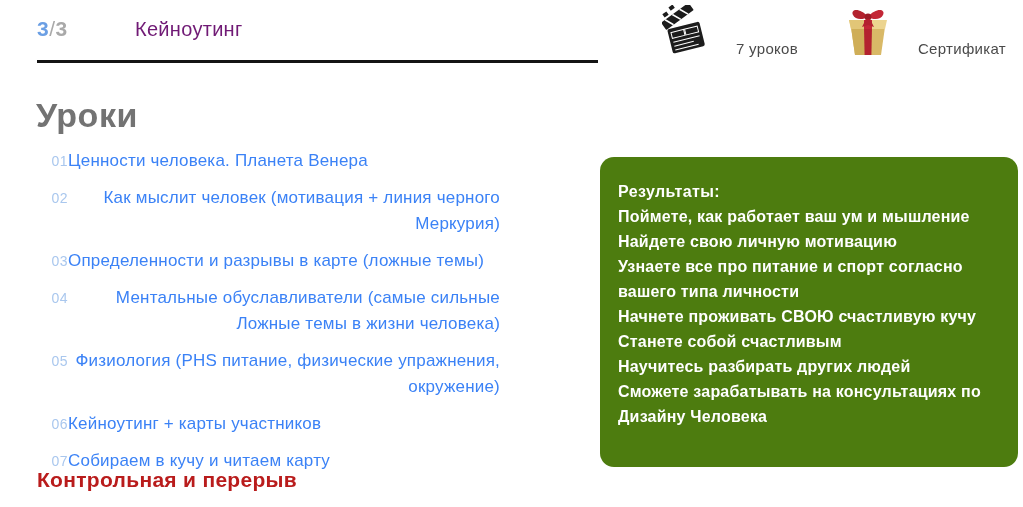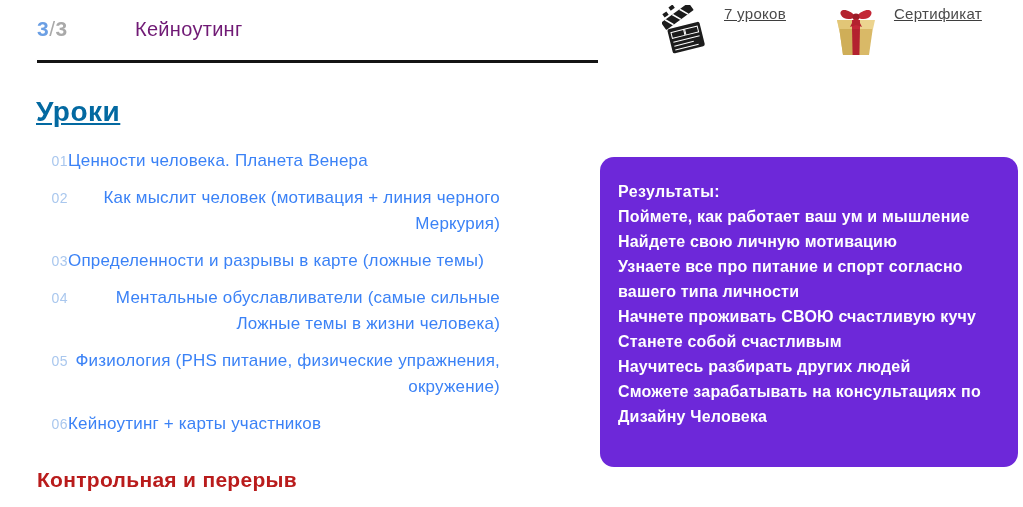--- a/index.html
+++ b/index.html
@@ -29,30 +29,29 @@
   }
   .header-underline {
     position: absolute; left: 17px; top: 60px;
     width: 561px; height: 3px; background: #141414;
   }
 
   .header-badges {
     position: absolute; left: 640px; top: 0; right: 0; height: 62px;
     display: flex; align-items: center; gap: 44px;
   }
-  .badge { display: flex; align-items: flex-start; gap: 12px; text-decoration: underline; }
+  .badge { display: flex; align-items: flex-end; gap: 24px; }
   .badge-icon { width: 52px; height: 52px; display: flex; align-items: center; justify-content: center; }
   .badge-label { font-size: 15px; color: #4a4a4a; letter-spacing: 0.3px; white-space: nowrap; }
 
   
   .lessons-heading {
     position: absolute; left: 16px; top: 96px;
-    font-size: 28px; font-weight: 700; color: #0369a1;
+    font-size: 34px; font-weight: 700; color: #737373;
     letter-spacing: 0.5px;
-    text-decoration: underline;
   }
   .lessons-list {
     position: absolute; left: 18px; top: 148px; width: 470px; text-align: right;
   }
   .lesson-item {
     display: flex; align-items: flex-start;
     margin-bottom: 11px;
   }
   .lesson-num {
     flex: 0 0 30px;
@@ -66,21 +65,21 @@
   .lessons-footer {
     position: absolute; left: 17px; top: 468px;
     font-size: 21px; font-weight: 600; color: #b91c1c;
     letter-spacing: 0.3px;
   }
 
   
   .results-box {
     position: absolute; left: 580px; top: 157px;
     width: 418px; height: 310px;
-    background: #6d28d9; border-radius: 14px;
+    background: #4d7c0f; border-radius: 14px;
     padding: 22px 18px 18px 18px;
     color: #ffffff;
   }
   .results-heading {
     font-size: 16px; font-weight: 800; letter-spacing: 0.4px;
     line-height: 25px;
   }
   .results-item {
     font-size: 16px; font-weight: 700; letter-spacing: 0.2px;
     line-height: 25px;
@@ -167,20 +166,24 @@
       <span class="lesson-title">Ментальные обуславливатели (самые сильные Ложные темы в жизни человека)</span>
     </div>
     <div class="lesson-item">
       <span class="lesson-num">05</span>
       <span class="lesson-title">Физиология (PHS питание, физические упражнения, окружение)</span>
     </div>
     <div class="lesson-item">
       <span class="lesson-num">06</span>
       <span class="lesson-title">Кейноутинг + карты участников</span>
     </div>
+    <div class="lesson-item">
+      <span class="lesson-num">07</span>
+      <span class="lesson-title">Собираем в кучу и читаем карту</span>
+    </div>
   </div>
 
   <div class="lessons-footer">Контрольная и перерыв</div>
 
   <div class="results-box">
     <div class="results-heading">Результаты:</div>
     <div class="results-item">Поймете, как работает ваш ум и мышление</div>
     <div class="results-item">Найдете свою личную мотивацию</div>
     <div class="results-item">Узнаете все про питание и спорт согласно вашего типа личности</div>
     <div class="results-item">Начнете проживать СВОЮ счастливую кучу</div>

